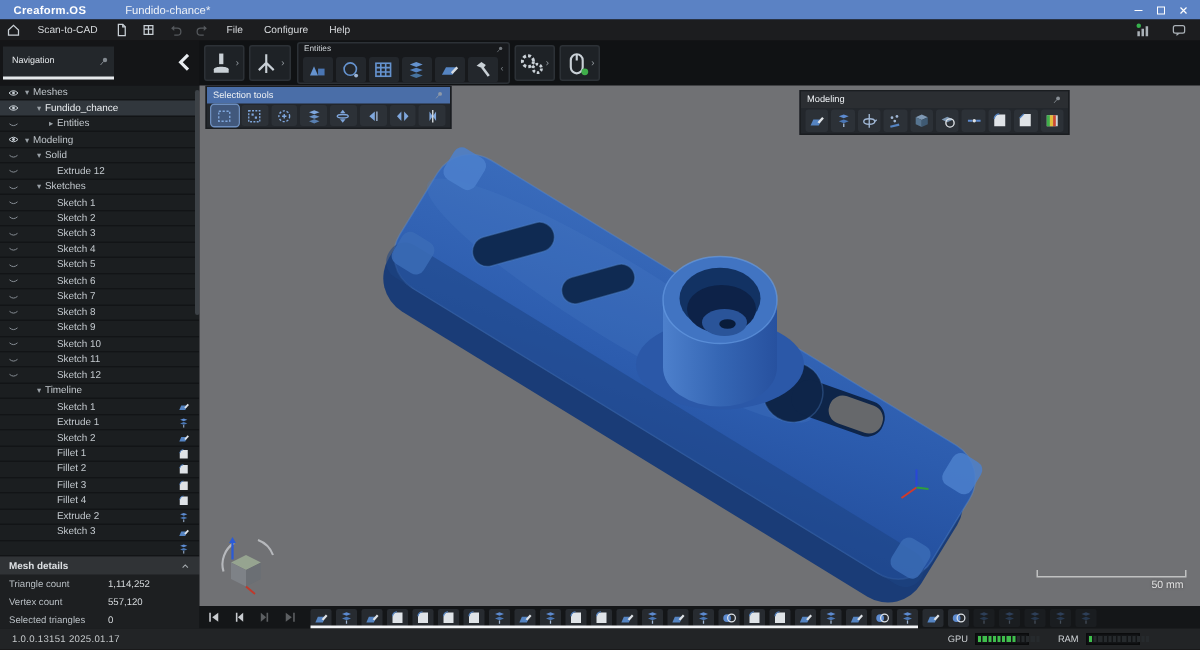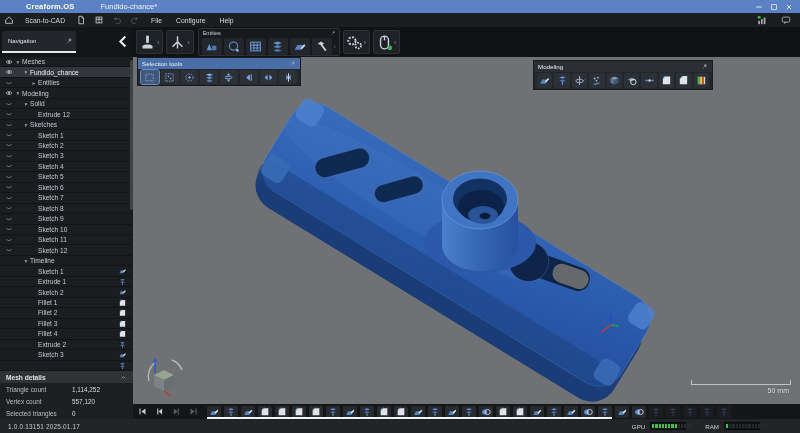--- a/index.html
+++ b/index.html
@@ -6,21 +6,21 @@
   html,body { width:800px; height:433px; overflow:hidden; background:#000;
     font-family:"Liberation Sans", sans-serif; }
   #app { position:relative; width:800px; height:433px; background:#121314; overflow:hidden; }
 
   .ic { display:inline-block; line-height:0; }
   .ic svg { display:block; width:100%; height:100%; }
 
   
   .titlebar { position:absolute; left:0; top:0; width:800px; height:13px;
     background:#5b82c4; display:flex; align-items:center; color:#fff; }
-  .app-name { font-size:7.5px; font-weight:bold; margin-left:26px; letter-spacing:.2px; }
+  .app-name { font-size:7.5px; font-weight:bold; margin-left:9px; letter-spacing:.2px; }
   .doc-name { font-size:7.5px; margin-left:26px; color:#eef2f8; }
   .winbtns { margin-left:auto; display:flex; align-items:center; margin-right:4px; }
   .winbtn { width:15px; height:11px; display:flex; align-items:center; justify-content:center; }
   .winbtn .ic { width:8px; height:8px; }
 
   
   .menubar { position:absolute; left:0; top:13px; width:800px; height:14px;
     background:#1c1d1f; display:flex; align-items:center; color:#d6d9dc; }
   .menu-left { display:flex; align-items:center; height:100%; }
   .menu-right { margin-left:auto; display:flex; align-items:center; margin-right:5px; gap:6px; }

